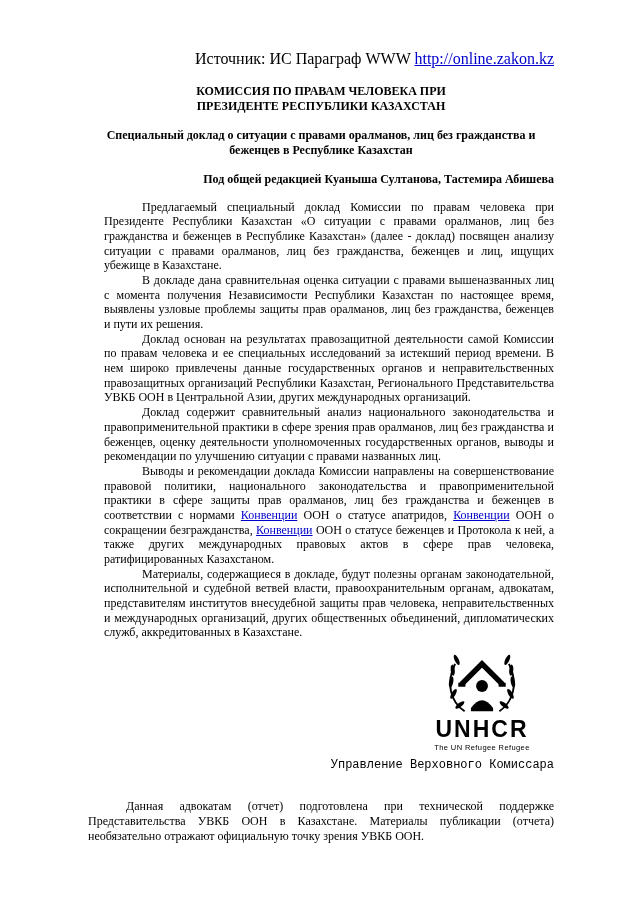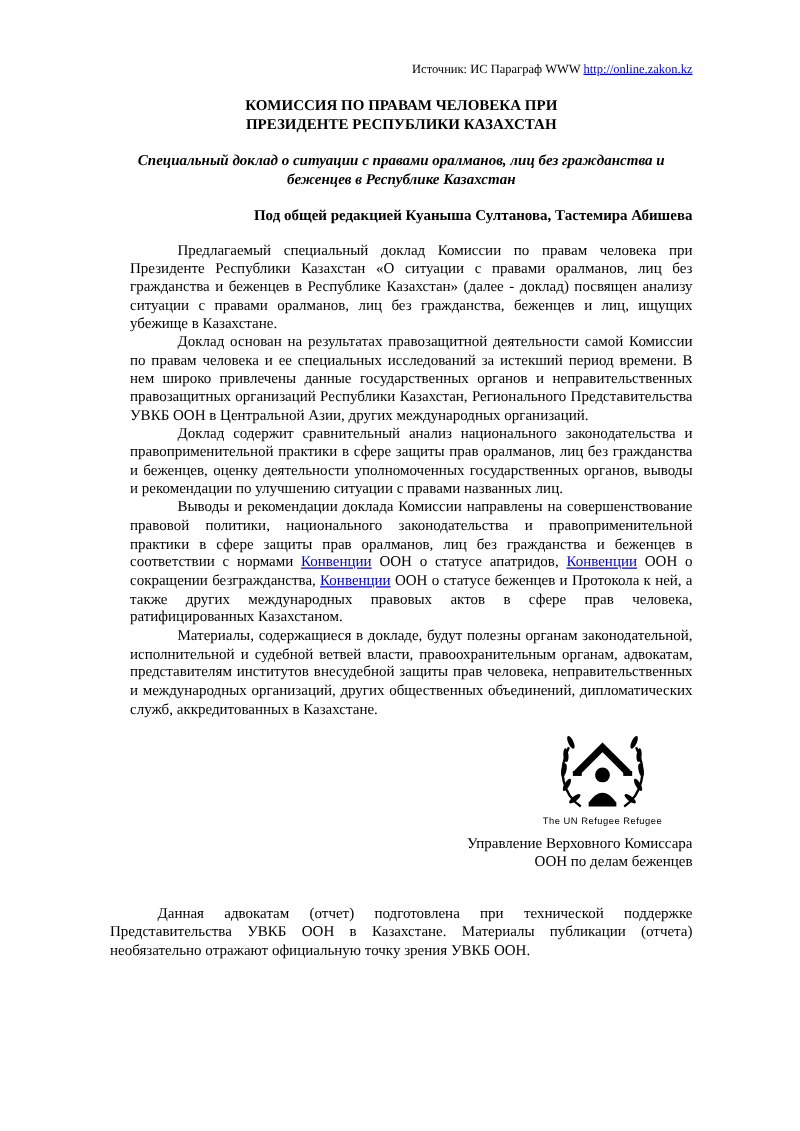--- a/index.html
+++ b/index.html
@@ -8,40 +8,39 @@
     width: 640px;
     height: 905px;
     overflow: hidden;
     font-family: "Liberation Serif", "DejaVu Serif", serif;
     font-size: 12px;
     color: #000000;
     padding: 50px 86px 30px 88px;
   }
   .src-line {
     text-align: right;
-    font-size: 10px;
+    font-size: 16px;
     margin-bottom: 16px;
     white-space: nowrap;
   }
   a.link {
     color: #0000cc;
     text-decoration: underline;
     cursor: pointer;
   }
   .doc-title {
     text-align: center;
     font-weight: bold;
     line-height: 1.22;
   }
   .doc-subtitle {
     text-align: center;
     font-weight: bold;
     line-height: 1.22;
     margin-top: 15px;
-    font-style: italic;
   }
   .editors {
     font-weight: bold;
     text-indent: 38px;
     margin-top: 14px;
     text-align: right;
   }
   .body-text {
     margin-top: 13px;
   }
@@ -68,20 +67,21 @@
   .logo-tagline {
     font-family: "Liberation Sans", sans-serif;
     font-size: 7.5px;
     letter-spacing: 0.4px;
     margin-top: 2px;
   }
   .unhcr-caption {
     text-align: right;
     line-height: 1.25;
     margin-top: 6px;
+    font-family: Liberation Mono, monospace;
   }
   .footer-para {
     margin-top: 26px;
     text-align: justify;
     text-indent: 38px;
     line-height: 1.225;
   }
 </style>
 </head>
 <body>
@@ -92,22 +92,23 @@
   <div>КОМИССИЯ ПО ПРАВАМ ЧЕЛОВЕКА ПРИ</div>
   <div>ПРЕЗИДЕНТЕ РЕСПУБЛИКИ КАЗАХСТАН</div>
 </div>
 
 <div class="doc-subtitle">Специальный доклад о ситуации с правами оралманов, лиц без гражданства и беженцев в Республике Казахстан</div>
 
 <div class="editors">Под общей редакцией Куаныша Султанова, Тастемира Абишева</div>
 
 <div class="body-text">
   <p class="para">Предлагаемый специальный доклад Комиссии по правам человека при Президенте Республики Казахстан «О ситуации с правами оралманов, лиц без гражданства и беженцев в Республике Казахстан» (далее - доклад) посвящен анализу ситуации с правами оралманов, лиц без гражданства, беженцев и лиц, ищущих убежище в Казахстане.</p>
+  <p class="para">В докладе дана сравнительная оценка ситуации с правами вышеназванных лиц с момента получения Независимости Республики Казахстан по настоящее время, выявлены узловые проблемы защиты прав оралманов, лиц без гражданства, беженцев и пути их решения.</p>
   <p class="para">Доклад основан на результатах правозащитной деятельности самой Комиссии по правам человека и ее специальных исследований за истекший период времени. В нем широко привлечены данные государственных органов и неправительственных правозащитных организаций Республики Казахстан, Регионального Представительства УВКБ ООН в Центральной Азии, других международных организаций.</p>
-  <p class="para">Доклад содержит сравнительный анализ национального законодательства и правоприменительной практики в сфере защиты прав оралманов, лиц без гражданства и беженцев, оценку деятельности уполномоченных государственных органов, выводы и рекомендации по улучшению ситуации с правами названных лиц.</p>
+  <p class="para">Доклад содержит сравнительный анализ национального законодательства и правоприменительной практики в сфере зрения прав оралманов, лиц без гражданства и беженцев, оценку деятельности уполномоченных государственных органов, выводы и рекомендации по улучшению ситуации с правами названных лиц.</p>
   <p class="para"><span>Выводы и рекомендации доклада Комиссии направлены на совершенствование правовой политики, национального законодательства и правоприменительной практики в сфере защиты прав оралманов, лиц без гражданства и беженцев в соответствии с нормами </span><a class="link">Конвенции</a><span> ООН о статусе апатридов, </span><a class="link">Конвенции</a><span> ООН о сокращении безгражданства, </span><a class="link">Конвенции</a><span> ООН о статусе беженцев и Протокола к ней, а также других международных правовых актов в сфере прав человека, ратифицированных Казахстаном.</span></p>
   <p class="para">Материалы, содержащиеся в докладе, будут полезны органам законодательной, исполнительной и судебной ветвей власти, правоохранительным органам, адвокатам, представителям институтов внесудебной защиты прав человека, неправительственных и международных организаций, других общественных объединений, дипломатических служб, аккредитованных в Казахстане.</p>
 </div>
 
 <div class="logo-block">
   <svg class="logo-mark" width="96" height="68" viewBox="0 0 120 86" xmlns="http://www.w3.org/2000/svg">
     <g fill="none" stroke="#000" stroke-width="2.4">
       <path d="M38 80 C 20 68, 14 44, 26 20"></path>
       <path d="M82 80 C 100 68, 106 44, 94 20"></path>
     </g>
@@ -122,21 +123,21 @@
       <ellipse cx="99" cy="43" rx="7" ry="2.6" transform="rotate(78 99 43)"></ellipse>
       <ellipse cx="97" cy="28" rx="7" ry="2.6" transform="rotate(95 97 28)"></ellipse>
       <ellipse cx="92" cy="15" rx="7" ry="2.6" transform="rotate(115 92 15)"></ellipse>
     </g>
     <path d="M34 46 L60 20 L86 46" fill="none" stroke="#000" stroke-width="7"></path>
     <rect x="30" y="44" width="9" height="5" fill="#000"></rect>
     <rect x="81" y="44" width="9" height="5" fill="#000"></rect>
     <circle cx="60" cy="48" r="7.5" fill="#000"></circle>
     <path d="M46 76 Q60 56 74 76 L74 80 L46 80 Z" fill="#000"></path>
   </svg>
+  <div class="logo-word">UNHCR</div>
   <div class="logo-tagline">The UN Refugee Refugee</div>
 </div>
 
 <div class="unhcr-caption">
   <div>Управление Верховного Комиссара</div>
-  <div>ООН по делам беженцев</div>
 </div>
 
 <p class="footer-para">Данная адвокатам (отчет) подготовлена при технической поддержке Представительства УВКБ ООН в Казахстане. Материалы публикации (отчета) необязательно отражают официальную точку зрения УВКБ ООН.</p>
 
 </body></html>

